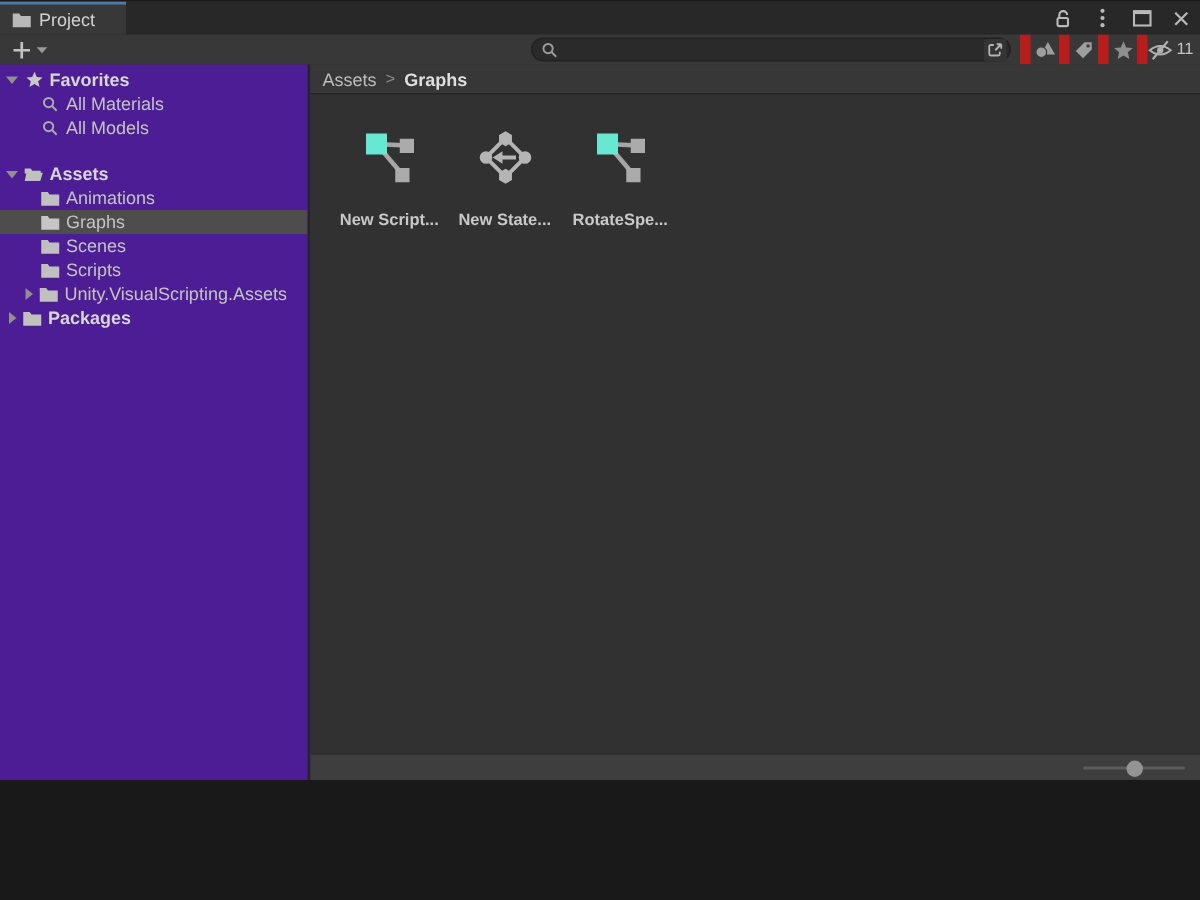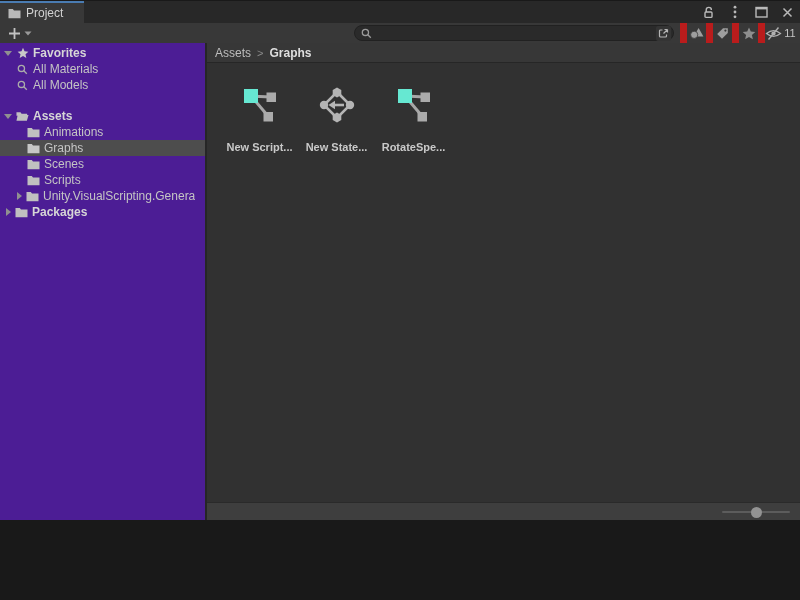--- a/index.html
+++ b/index.html
@@ -40,21 +40,21 @@
   .srow{height:16px;display:flex;align-items:center;gap:4px;font-size:12px;color:#c4c4c4;white-space:nowrap;cursor:default;}
   .srow.bold{font-weight:bold;color:#d6d6d6;}
   .srow.selected{background:#4d4d4d;}
   .srow .lbl{overflow:hidden;text-overflow:clip;}
   .gap-top{margin-top:15px;}
   .tri{width:0;height:0;flex:0 0 auto;}
   .tri-down{border-left:4px solid transparent;border-right:4px solid transparent;border-top:5px solid #909090;}
   .tri-right{border-top:4px solid transparent;border-bottom:4px solid transparent;border-left:5px solid #909090;}
   .icon12{width:13px;height:12px;display:flex;align-items:center;justify-content:center;flex:0 0 auto;}
   .ind-fav{padding-left:4px;}
-  .ind-fav-item{padding-left:16px;text-align:center;}
+  .ind-fav-item{padding-left:27px;text-align:center;}
   .ind-assets{padding-left:4px;}
   .ind-assets-item{padding-left:27px;}
   .ind-vs{padding-left:17px;}
   .ind-pkg{padding-left:6px;}
   
   .content{flex:1;display:flex;flex-direction:column;min-width:0;background:#313131;}
   .breadcrumb{
     height:20px;background:#373737;border-bottom:1px solid #262626;
     display:flex;align-items:center;gap:6px;padding-left:8px;font-size:12px;flex:0 0 auto;
   }
@@ -241,21 +241,21 @@
         </span>
         <span class="lbl">Scripts</span>
       </div>
       <div class="srow ind-vs">
         <span class="tri tri-right"></span>
         <span class="icon12">
           <svg width="13" height="11" viewBox="0 0 13 11">
               <path d="M0.5 1 h4.3 l1.2 1.6 h6.5 v7.6 h-12 z" fill="#c0c0c0"></path>
             </svg>
         </span>
-        <span class="lbl">Unity.VisualScripting.Genera</span>
+        <span class="lbl">Unity.VisualScripting.Assets</span>
       </div>
 
       <div class="srow bold ind-pkg">
         <span class="tri tri-right"></span>
         <span class="icon12">
           <svg width="13" height="11" viewBox="0 0 13 11">
               <path d="M0.5 1 h4.3 l1.2 1.6 h6.5 v7.6 h-12 z" fill="#c0c0c0"></path>
             </svg>
         </span>
         <span class="lbl">Packages</span>

